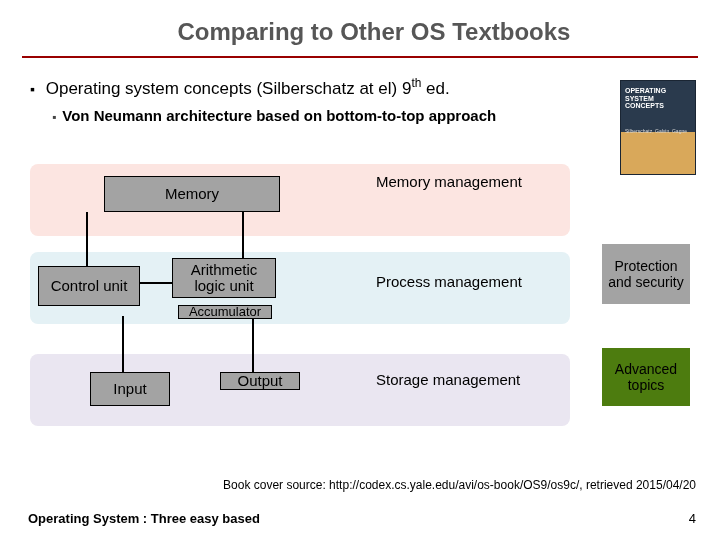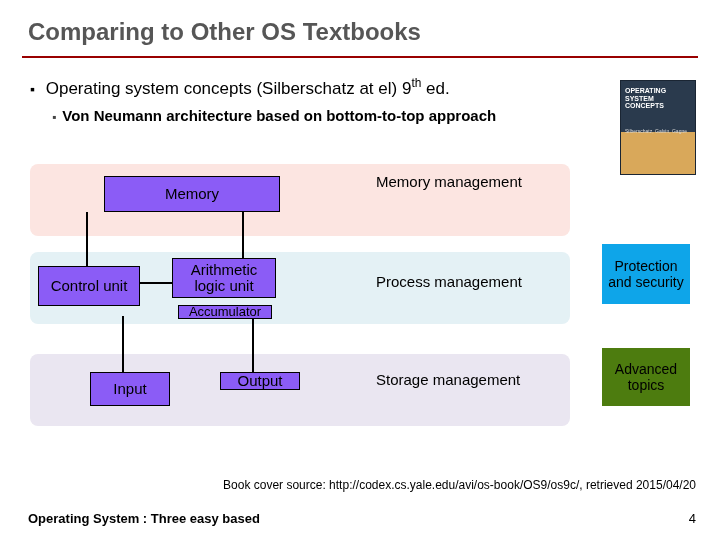--- a/index.html
+++ b/index.html
@@ -10,20 +10,21 @@
     font-family: Arial, Helvetica, sans-serif;
     color: #000;
     position: relative;
     overflow: hidden;
   }
   .title {
     font-size: 24px;
     font-weight: bold;
     color: #565656;
     padding: 18px 0 8px 28px;
+    text-align: center;
   }
   .rule {
     border: none;
     border-top: 2px solid #990000;
     margin: 2px 22px 0 22px;
   }
   .content {
     position: relative;
     padding: 12px 22px 0 30px;
   }
@@ -62,21 +63,21 @@
     left: 0;
     width: 540px;
     height: 72px;
     border-radius: 8px;
   }
   .band1 { top: 14px; background: #fce5e1; }
   .band2 { top: 102px; background: #e4f1f5; }
   .band3 { top: 204px; background: #eae6f1; }
   .box {
     position: absolute;
-    background: #8b5cf6;
+    background: #a3a3a3;
     border: 1px solid #000;
     font-size: 15px;
     display: flex;
     align-items: center;
     justify-content: center;
     text-align: center;
     padding: 2px 4px;
     line-height: 1.1;
   }
   .band-label {
@@ -92,21 +93,21 @@
     position: absolute;
     right: 0;
     width: 88px;
     font-size: 14px;
     text-align: center;
     display: flex;
     align-items: center;
     justify-content: center;
     padding: 6px 4px;
   }
-  .side1 { top: 94px; height: 60px; background: #0ea5e9; }
+  .side1 { top: 94px; height: 60px; background: #a3a3a3; }
   .side2 { top: 198px; height: 58px; background: #4d7c0f; }
   .cover {
     position: absolute;
     right: 24px;
     top: 80px;
     width: 76px;
     height: 95px;
     background: linear-gradient(180deg,#2a3a4d 0%,#2a3a4d 55%,#d9a85a 55%,#d9a85a 100%);
     color: #fff;
     font-size: 7px;

